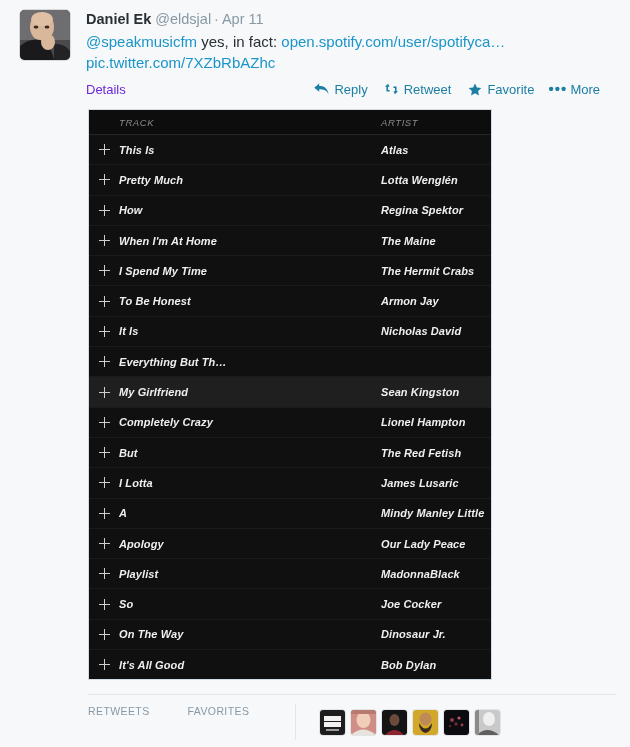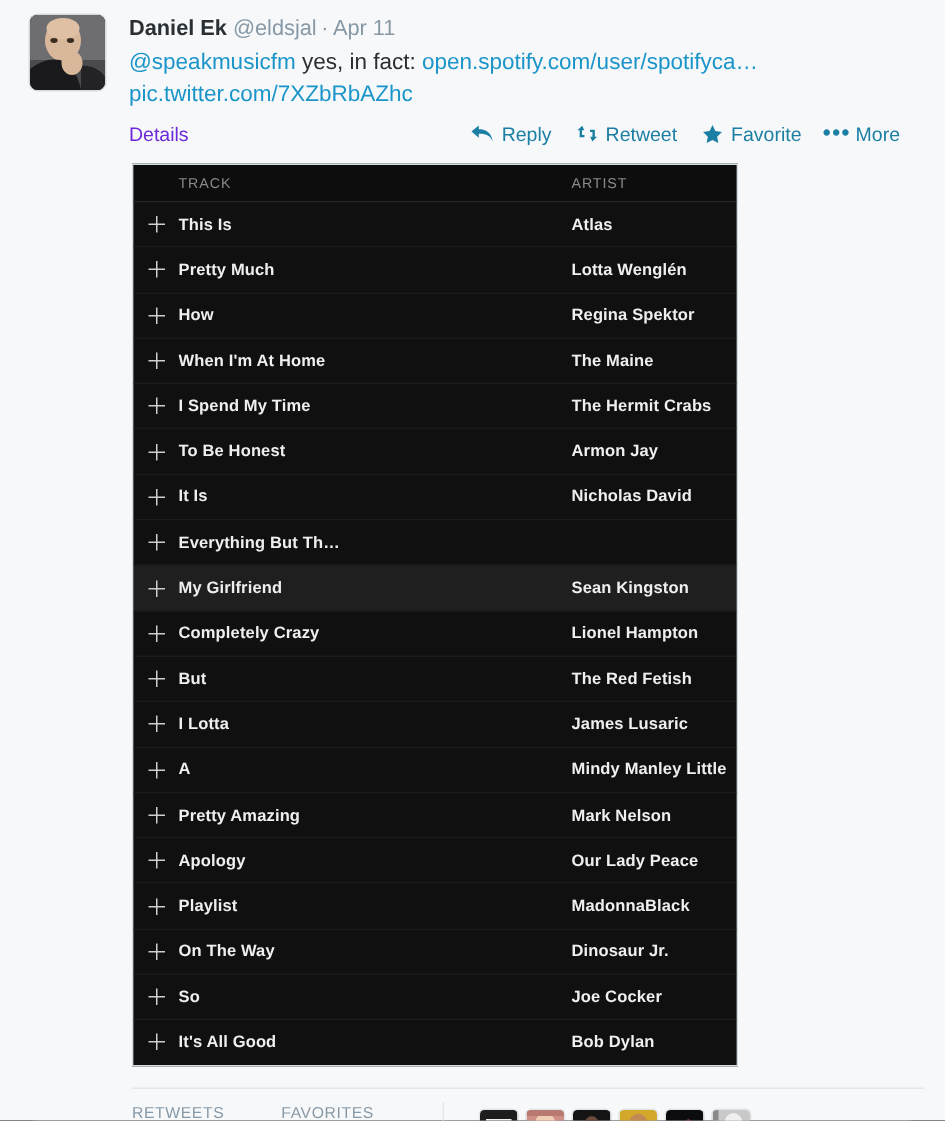--- a/index.html
+++ b/index.html
@@ -124,20 +124,21 @@
   .card-wrap {
     margin: 9px 0 0 88px;
     width: 404px;
   }
   .playlist {
     background: #0d0d0d;
     border: 1px solid #d3dce2;
     width: 404px;
     box-sizing: border-box;
     overflow: hidden;
+    font-style: italic;
   }
   .pl-header {
     display: flex;
     height: 24px;
     align-items: center;
     background: #0d0d0d;
     border-bottom: 1px solid #262626;
     font-size: 9.5px;
     letter-spacing: .6px;
     color: #8a8a8a;
@@ -415,50 +416,43 @@
             <div class="cell-plus">
               <span class="plus-icon"></span>
             </div>
             <div class="cell-track">A</div>
             <div class="cell-artist">Mindy Manley Little</div>
           </div>
           <div class="pl-row">
             <div class="cell-plus">
               <span class="plus-icon"></span>
             </div>
-            <div class="cell-track">Pretty Amazing</div>
-            <div class="cell-artist">Mark Nelson</div>
-          </div>
-          <div class="pl-row">
-            <div class="cell-plus">
-              <span class="plus-icon"></span>
-            </div>
             <div class="cell-track">Apology</div>
             <div class="cell-artist">Our Lady Peace</div>
           </div>
           <div class="pl-row">
             <div class="cell-plus">
               <span class="plus-icon"></span>
             </div>
             <div class="cell-track">Playlist</div>
             <div class="cell-artist">MadonnaBlack</div>
           </div>
           <div class="pl-row">
             <div class="cell-plus">
               <span class="plus-icon"></span>
             </div>
+            <div class="cell-track">So</div>
+            <div class="cell-artist">Joe Cocker</div>
+          </div>
+          <div class="pl-row">
+            <div class="cell-plus">
+              <span class="plus-icon"></span>
+            </div>
             <div class="cell-track">On The Way</div>
             <div class="cell-artist">Dinosaur Jr.</div>
-          </div>
-          <div class="pl-row">
-            <div class="cell-plus">
-              <span class="plus-icon"></span>
-            </div>
-            <div class="cell-track">So</div>
-            <div class="cell-artist">Joe Cocker</div>
           </div>
           <div class="pl-row">
             <div class="cell-plus">
               <span class="plus-icon"></span>
             </div>
             <div class="cell-track">It's All Good</div>
             <div class="cell-artist">Bob Dylan</div>
           </div>
         </div>
 

